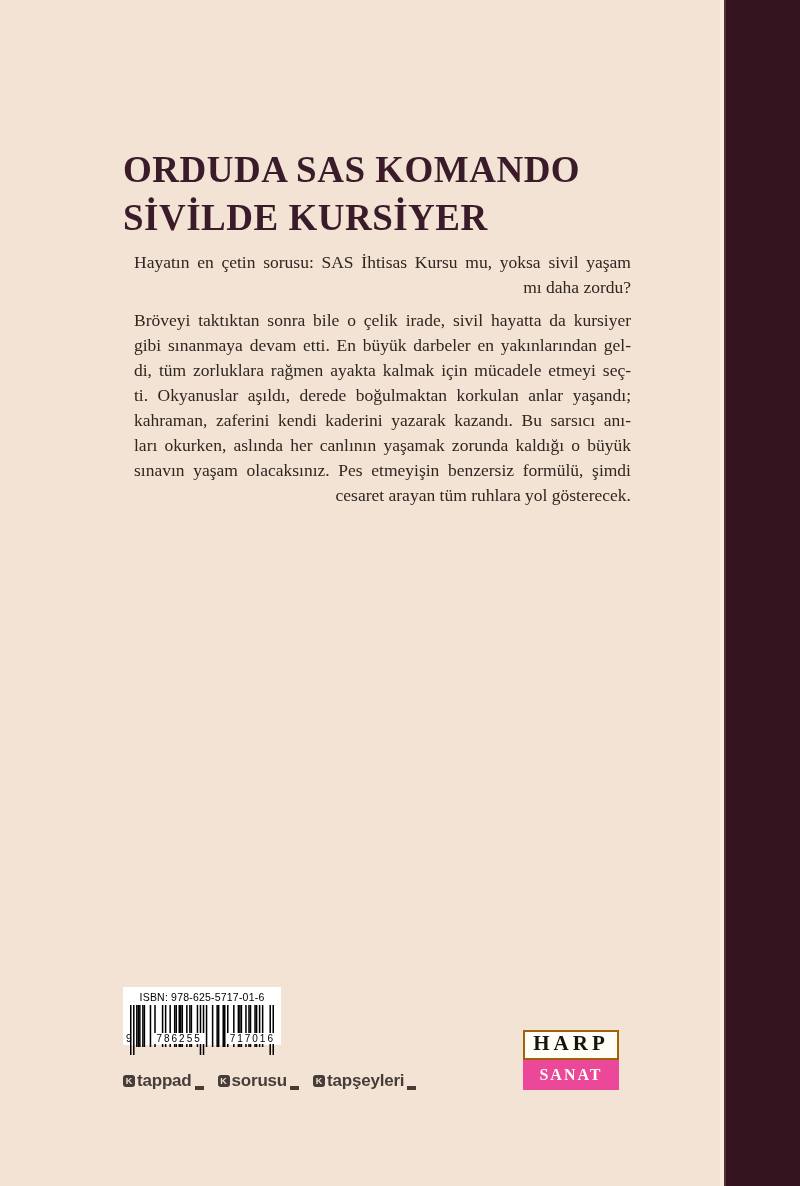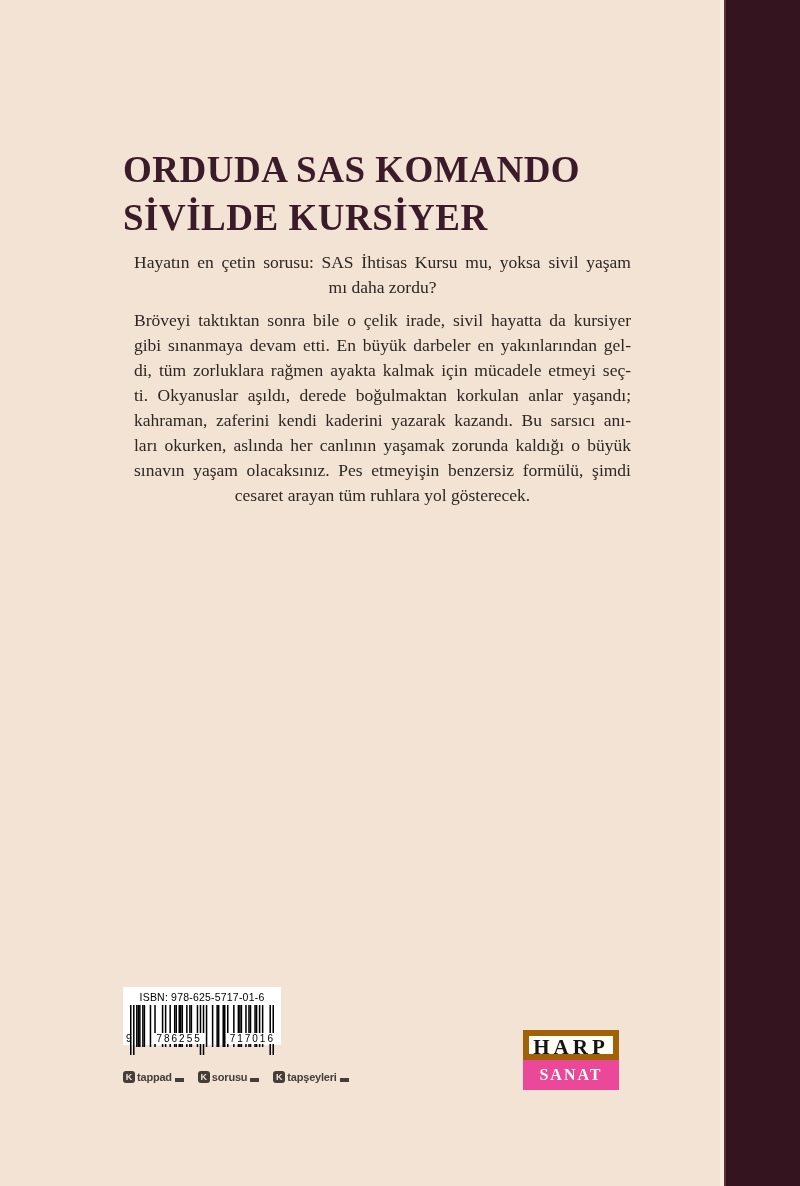--- a/index.html
+++ b/index.html
@@ -23,21 +23,21 @@
   .title-block {
     position: absolute; left: 123px; top: 146px; width: 510px;
     color: #3a1b29; font-weight: bold;
     font-size: 37px; line-height: 48px; letter-spacing: 0.5px;
   }
 
   .text-col { position: absolute; left: 134px; width: 497px; color: #2e2620; }
   .subtitle-block { top: 250px; font-size: 17.5px; line-height: 25px; }
   .body-block    { top: 308px; font-size: 17.5px; line-height: 25px; }
   .jline { text-align: justify; text-align-last: justify; }
-  .lline { text-align: center; }
+  .lline { text-align: right; }
 
   .barcode-box {
     position: absolute; left: 123px; top: 987px;
     width: 158px; height: 58px; background: #ffffff;
   }
   .isbn-label {
     font-family: "Liberation Sans", sans-serif;
     font-size: 10.5px; letter-spacing: 0.2px;
     text-align: center; padding-top: 4px; color: #000;
   }
@@ -54,30 +54,30 @@
     position: absolute; left: 123px; top: 1071px;
     display: flex; gap: 14px; align-items: center;
     font-family: "Liberation Sans", sans-serif;
   }
   .plogo { display: flex; align-items: center; gap: 2px; color: #453e38; }
   .picon {
     width: 12px; height: 12px; background: #453e38; color: #f3e3d4;
     border-radius: 3px; font-size: 9px; font-weight: bold;
     display: flex; align-items: center; justify-content: center;
   }
-  .pname { font-size: 11px; font-weight: bold; letter-spacing: -0.2px; text-align: right; }
+  .pname { font-size: 17px; font-weight: bold; letter-spacing: -0.2px; text-align: right; }
   .psuffix { width: 9px; height: 4px; background: #453e38; align-self: flex-end; margin: 0 0 1px 1px; }
 
   .harp-logo {
     position: absolute; left: 523px; top: 1030px; width: 96px;
     text-align: center; font-weight: bold;
   }
   .harp-top {
     box-sizing: border-box; height: 30px;
-    border: 6px solid #a16207; background: #fffdf6; color: #161412;
+    border: 2px solid #a16207; background: #fffdf6; color: #161412;
     font-size: 21px; line-height: 23px; letter-spacing: 4px;
   }
   .harp-bottom {
     box-sizing: border-box; height: 30px;
     background: #ec4899; color: #fffdf6;
     font-size: 16px; line-height: 30px; letter-spacing: 2px;
   }
 </style>
 </head>
 <body>

